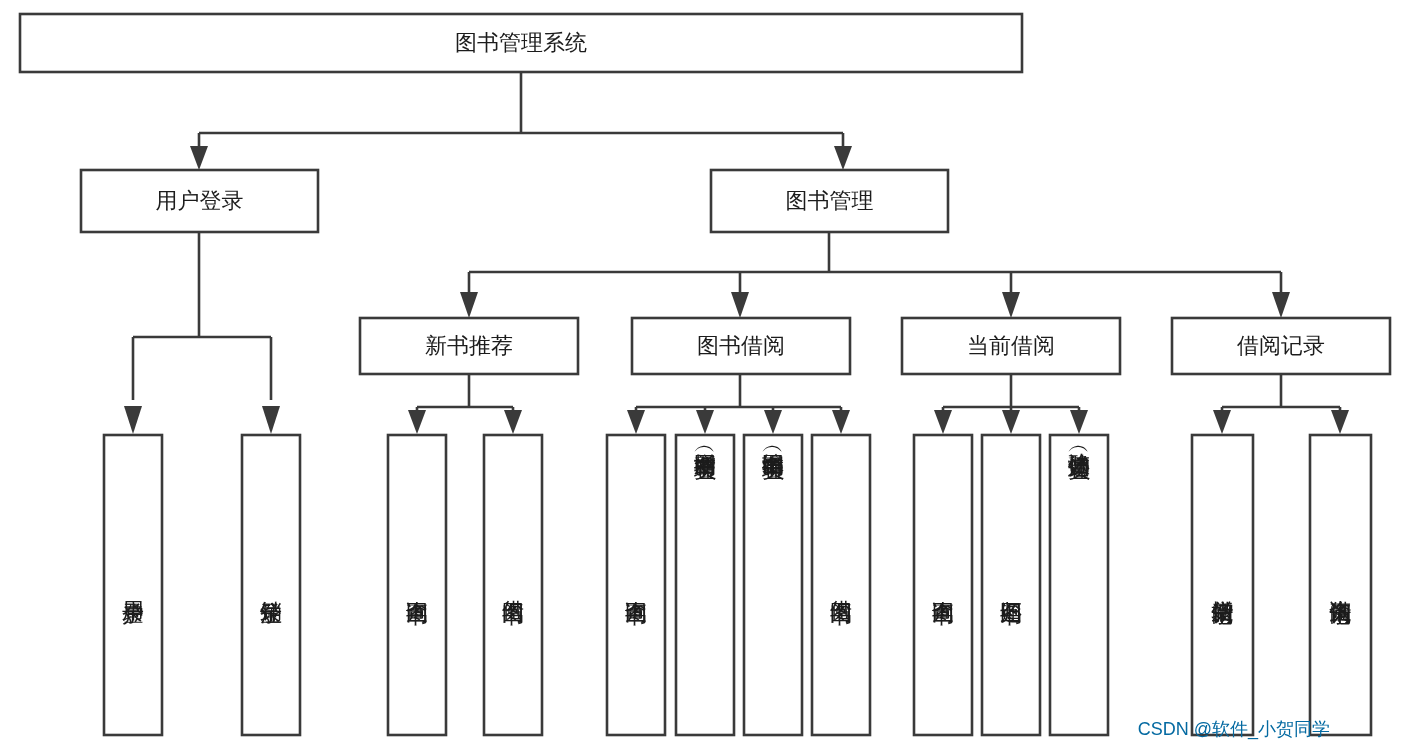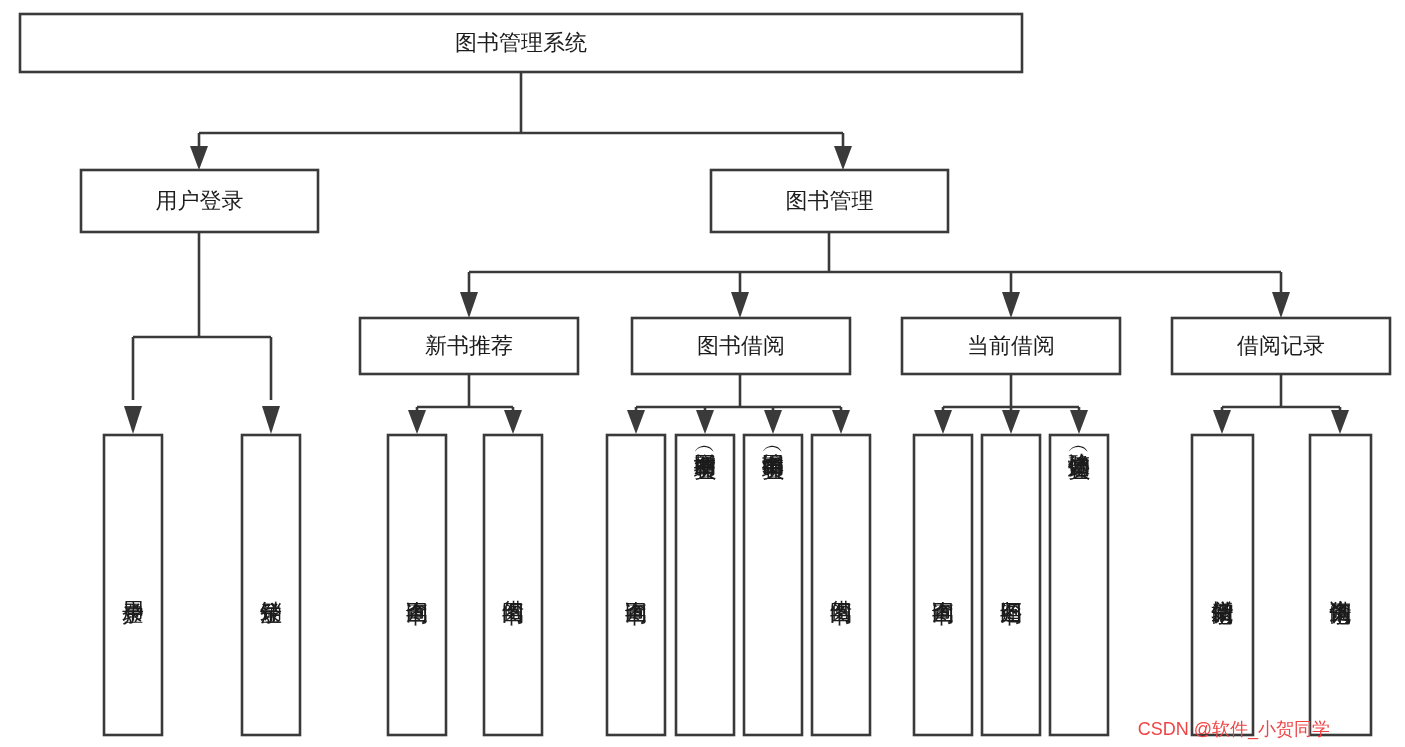--- a/index.html
+++ b/index.html
@@ -61,21 +61,21 @@
     letter-spacing: 1px;
     color: #1c1c1c;
     white-space: nowrap;
   }
   .watermark {
     position: absolute;
     right: 14px;
     bottom: 6px;
     font-family: "Liberation Sans", "DejaVu Sans", sans-serif;
     font-size: 18px;
-    color: #ef4444;
+    color: #0369a1;
     white-space: nowrap;
     pointer-events: none;
   }
 </style>
 </head>
 <body>
 
 <div id="diagram-root">
 
   <svg width="1405" height="747" viewBox="0 0 1405 747" xmlns="http://www.w3.org/2000/svg">

